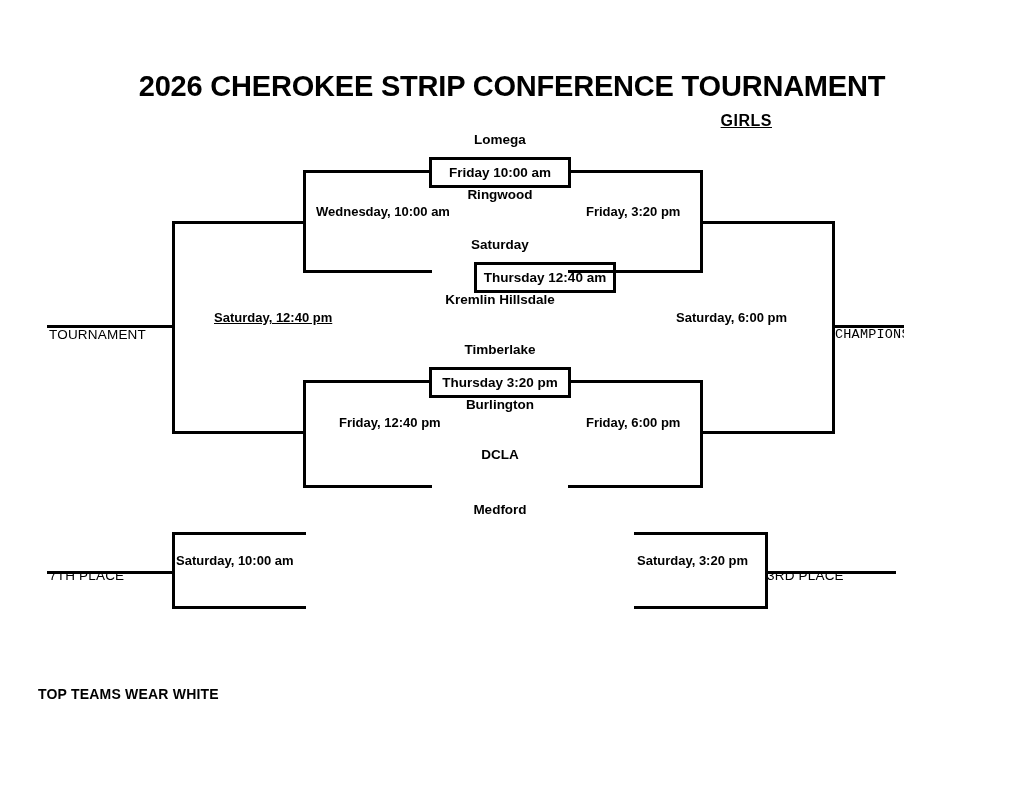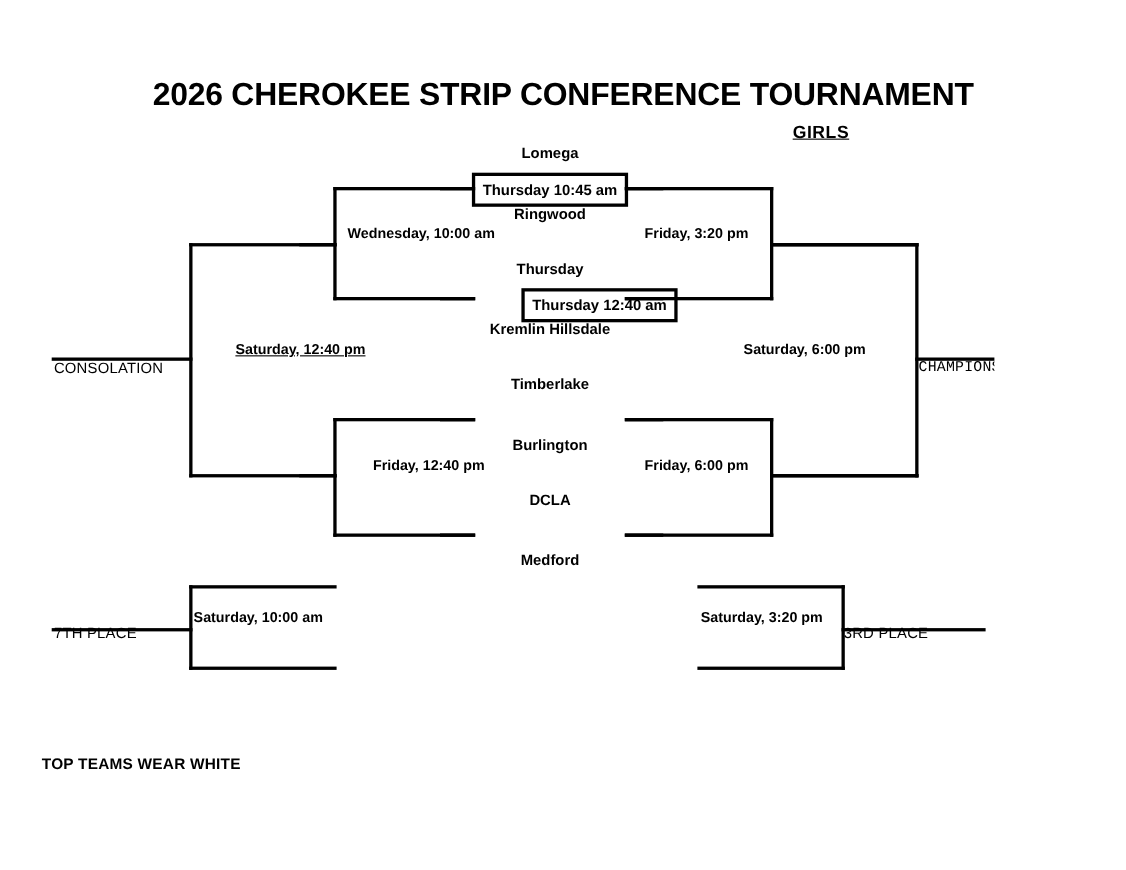--- a/index.html
+++ b/index.html
@@ -108,35 +108,38 @@
 <body>
 
 <div id="bracket-page">
 
   <div class="title">2026 CHEROKEE STRIP CONFERENCE TOURNAMENT</div>
   <div class="division">GIRLS</div>
 
   <div class="team" style="left:400px; top:132px;">Lomega</div>
   <div class="hline" style="left:400px; top:170px; width:32px;"></div>
   <div class="game-box" style="left:429px; top:157px; width:142px; height:31px;">
-    <span class="time">Thursday 10:45 am</span>
+    <span class="time">Friday 10:00 am</span>
   </div>
   <div class="hline" style="left:568px; top:170px; width:35px;"></div>
   <div class="team" style="left:400px; top:187px;">Ringwood</div>
 
-  <div class="team" style="left:400px; top:237px;">Thursday</div>
+  <div class="team" style="left:400px; top:237px;">Saturday</div>
   <div class="hline" style="left:400px; top:270px; width:32px;"></div>
   <div class="game-box" style="left:429px; top:262px; width:142px; height:31px;margin-left:45px;">
     <span class="time">Thursday 12:40 am</span>
   </div>
   <div class="hline" style="left:568px; top:270px; width:35px;"></div>
   <div class="team" style="left:400px; top:292px;">Kremlin Hillsdale</div>
 
   <div class="team" style="left:400px; top:342px;">Timberlake</div>
   <div class="hline" style="left:400px; top:380px; width:32px;"></div>
+  <div class="game-box" style="left:429px; top:367px; width:142px; height:31px;">
+    <span class="time">Thursday 3:20 pm</span>
+  </div>
   <div class="hline" style="left:568px; top:380px; width:35px;"></div>
   <div class="team" style="left:400px; top:397px;">Burlington</div>
 
   <div class="team" style="left:400px; top:447px;">DCLA</div>
   <div class="hline" style="left:400px; top:485px; width:32px;"></div>
   <div class="hline" style="left:568px; top:485px; width:35px;"></div>
   <div class="team" style="left:400px; top:502px;">Medford</div>
 
   <div class="hline" style="left:303px; top:170px; width:129px;"></div>
   <div class="vline" style="left:303px; top:170px; height:103px;"></div>
@@ -160,21 +163,21 @@
   <div class="vline" style="left:700px; top:380px; height:108px;"></div>
   <div class="hline" style="left:568px; top:485px; width:135px;"></div>
   <div class="hline" style="left:700px; top:431px; width:135px;"></div>
   <div class="round-label" style="left:586px; top:415px;">Friday, 6:00 pm</div>
 
   <div class="hline" style="left:172px; top:221px; width:134px;"></div>
   <div class="vline" style="left:172px; top:221px; height:213px;"></div>
   <div class="hline" style="left:172px; top:431px; width:134px;"></div>
   <div class="hline" style="left:47px; top:325px; width:128px;"></div>
   <div class="round-label" style="left:214px; top:310px;text-decoration:underline;">Saturday, 12:40 pm</div>
-  <div class="slot-label" style="left:49px; top:327px;">CONSOLATION</div>
+  <div class="slot-label" style="left:49px; top:327px;">TOURNAMENT</div>
 
   <div class="hline" style="left:700px; top:221px; width:135px;"></div>
   <div class="vline" style="left:832px; top:221px; height:213px;"></div>
   <div class="hline" style="left:700px; top:431px; width:135px;"></div>
   <div class="hline" style="left:832px; top:325px; width:130px;"></div>
   <div class="round-label" style="left:676px; top:310px;">Saturday, 6:00 pm</div>
   <div class="slot-label" style="left:835px; top:327px;font-family:Liberation Mono, monospace;">CHAMPIONS</div>
 
   <div class="hline" style="left:172px; top:532px; width:134px;"></div>
   <div class="vline" style="left:172px; top:532px; height:77px;"></div>

